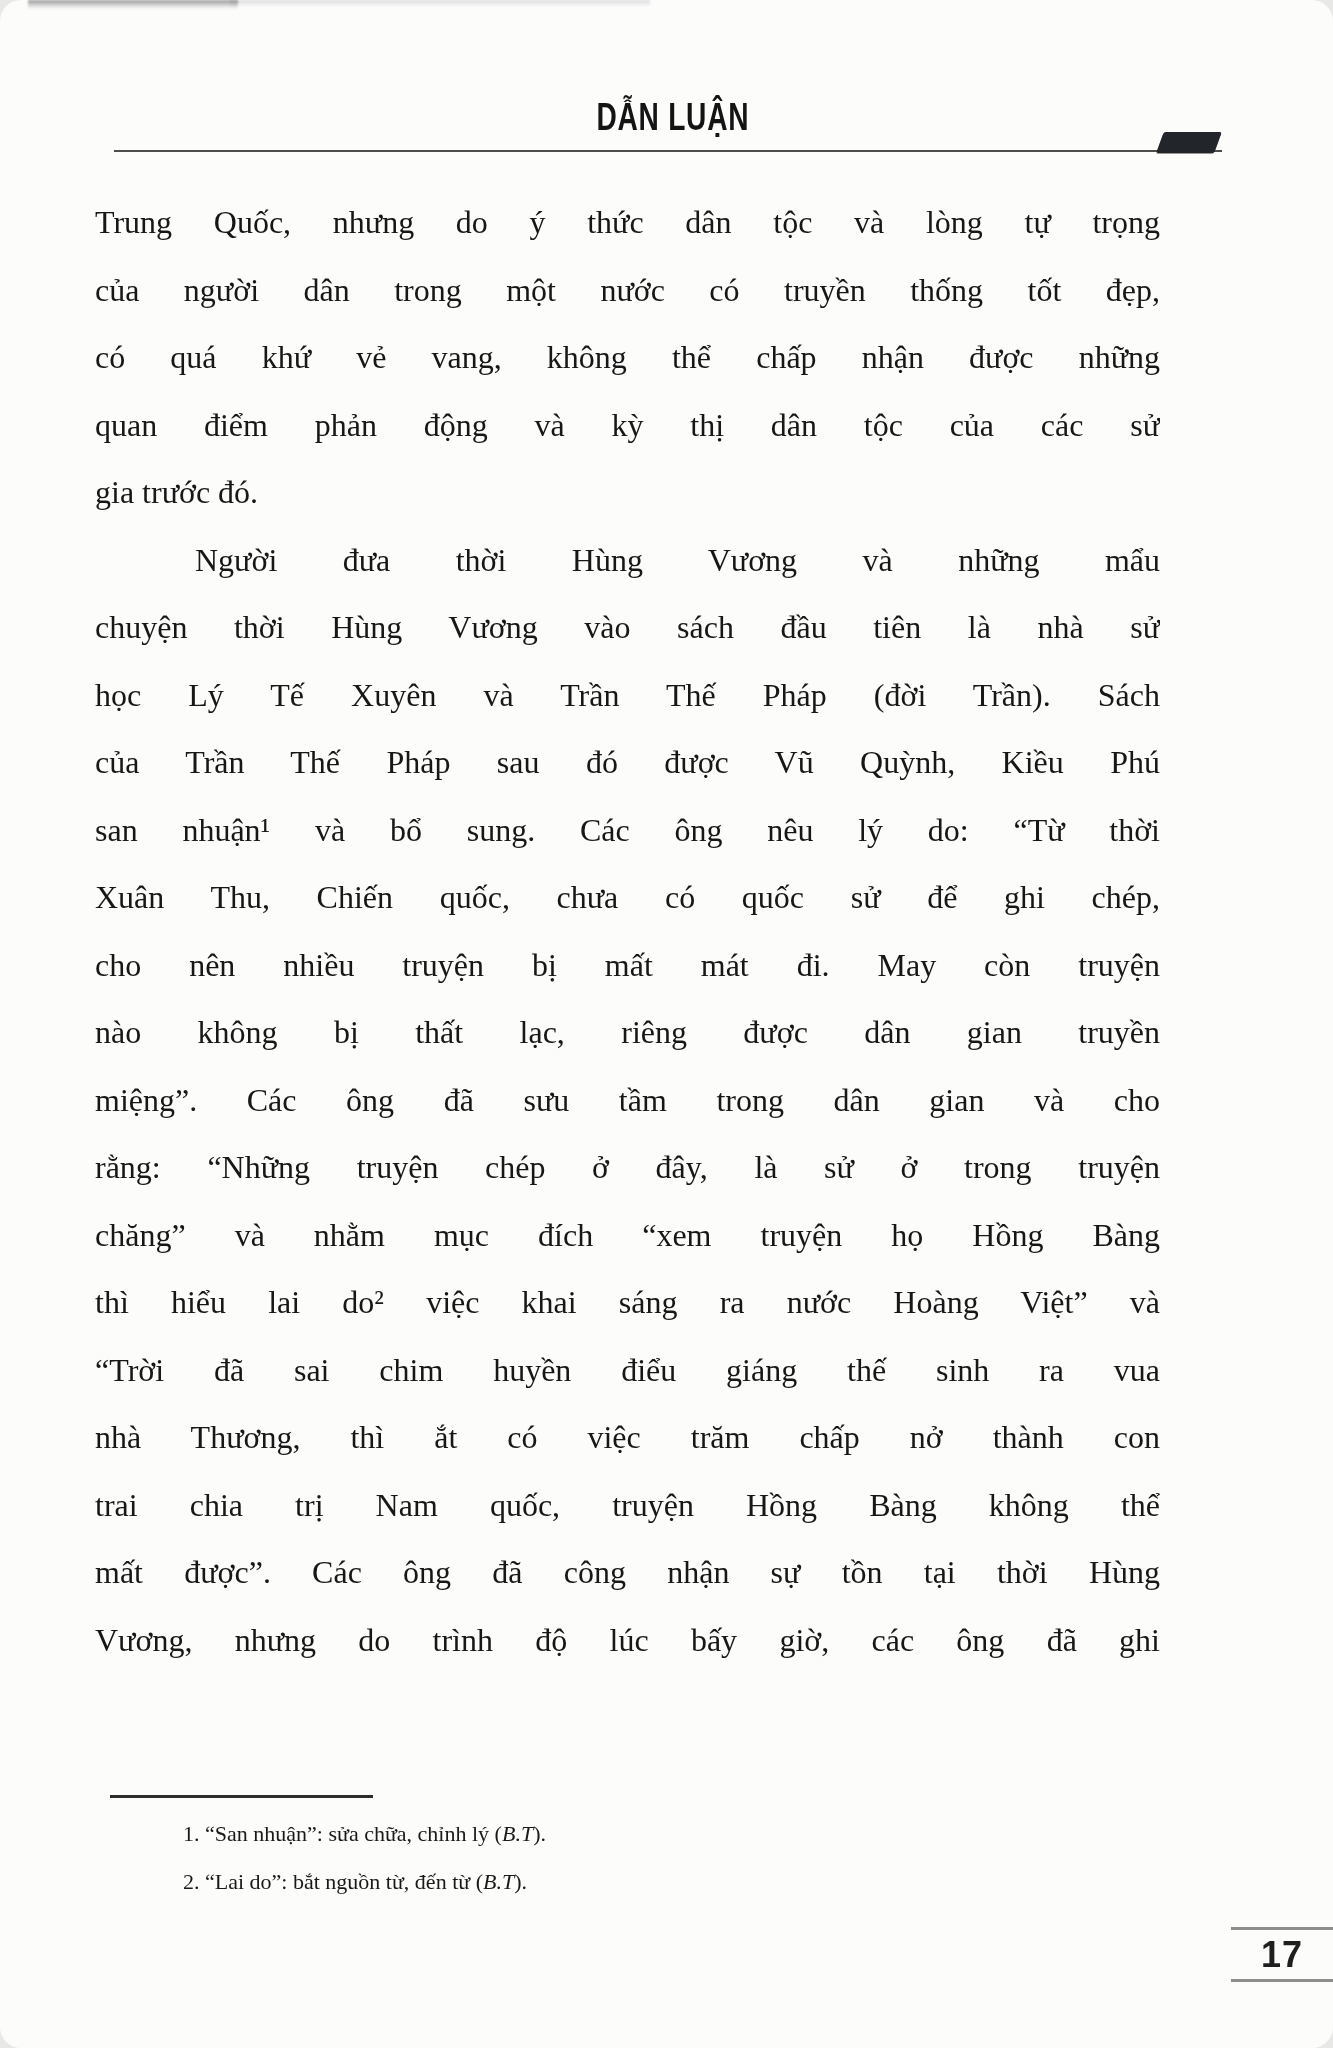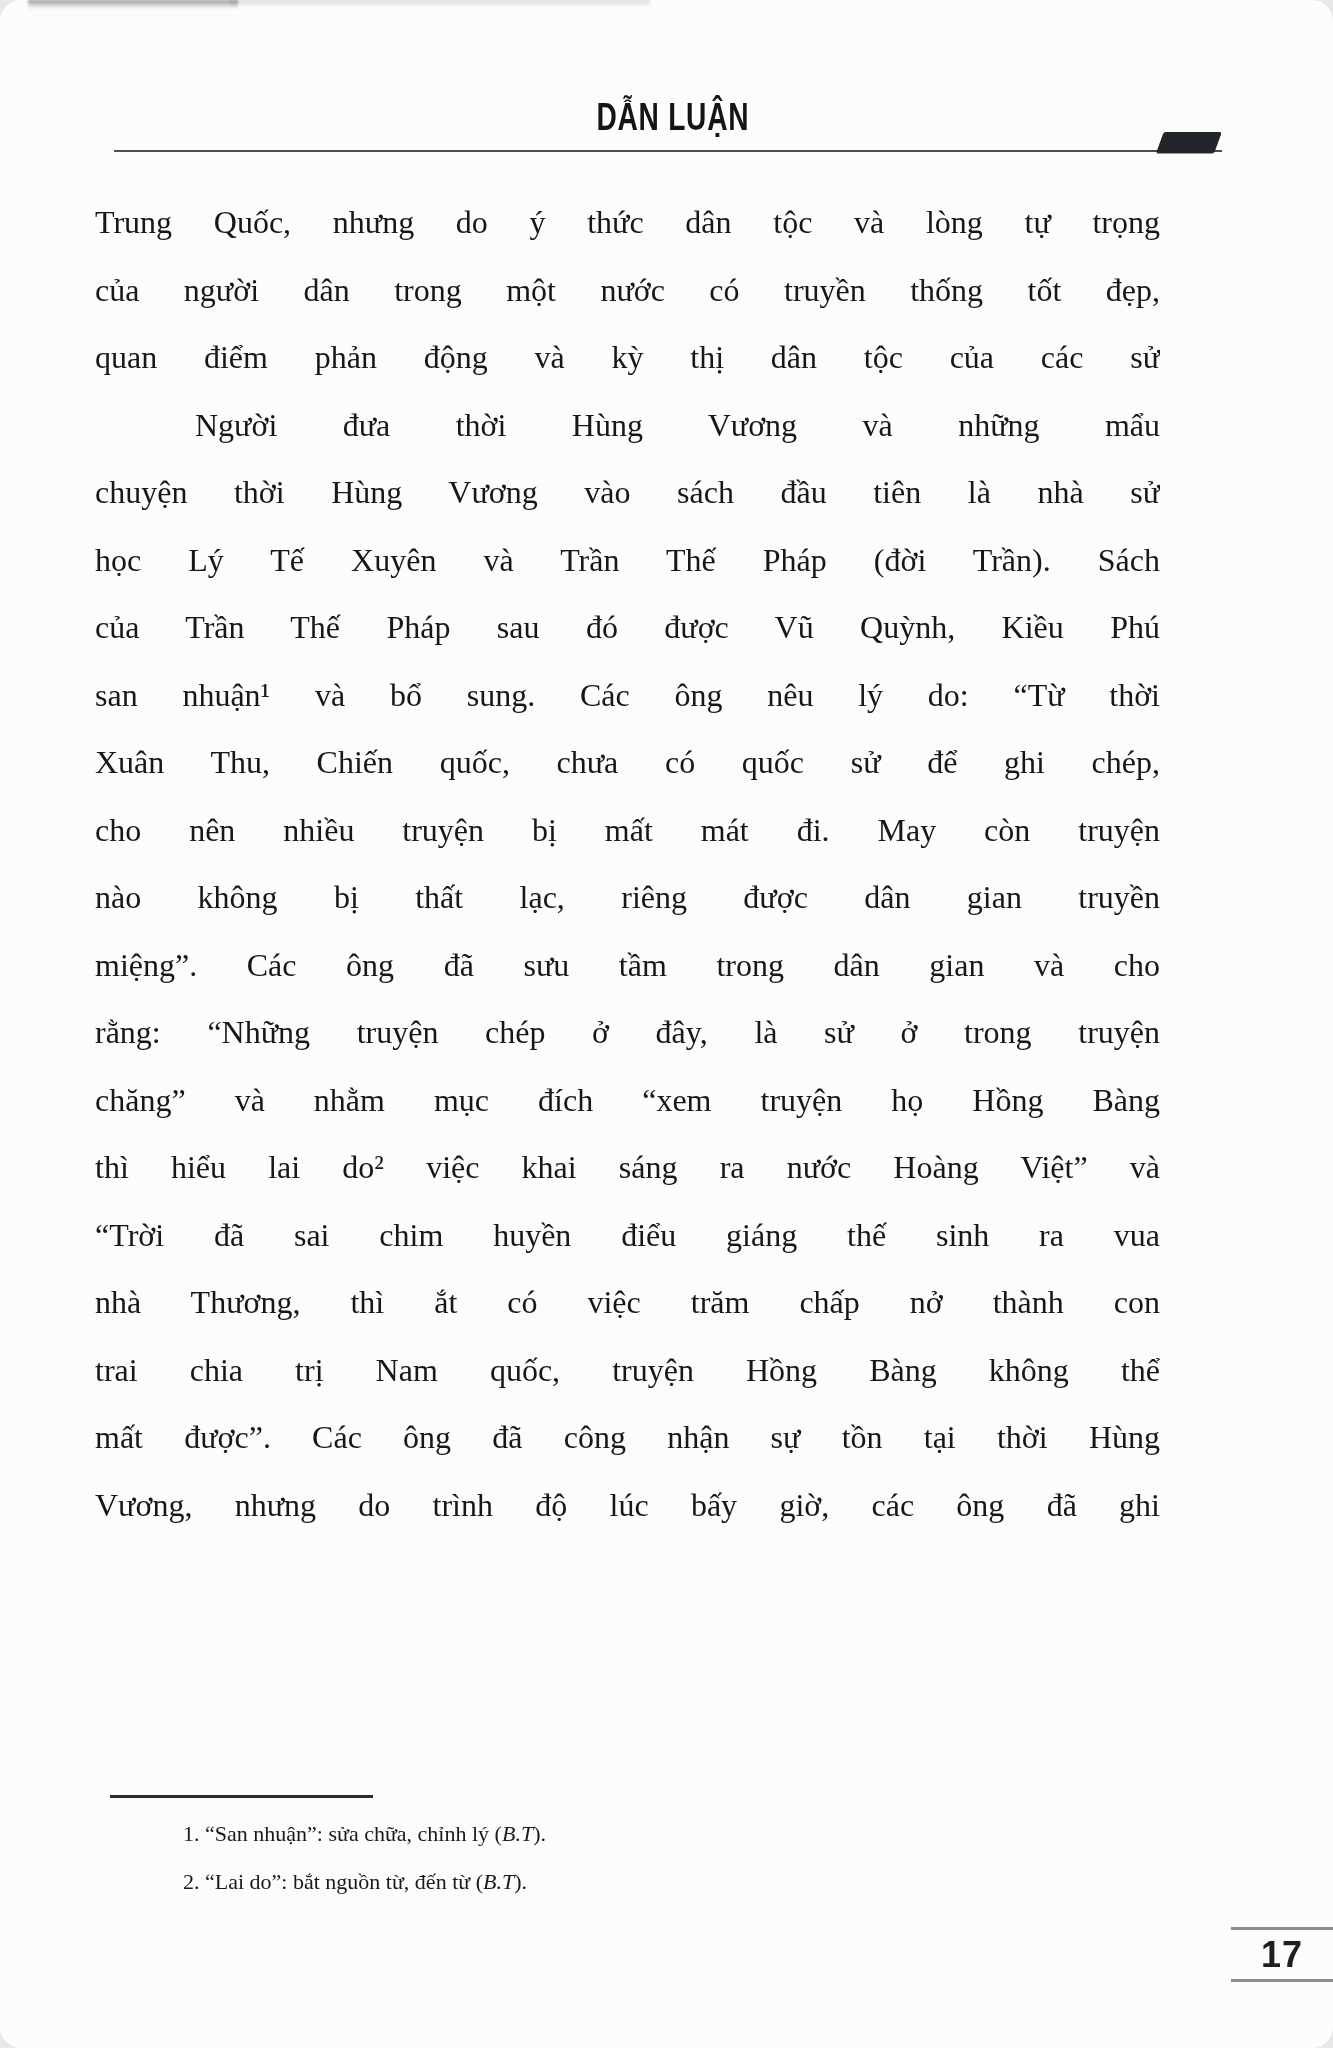--- a/index.html
+++ b/index.html
@@ -90,21 +90,23 @@
   <div class="chapter-header">
     <span class="squeeze">DẪN LUẬN</span>
   </div>
 
   <div class="header-rule"></div>
   <div class="ink-mark"></div>
 
   <div class="body-text">
     <div class="line">Trung Quốc, nhưng do ý thức dân tộc và lòng tự trọng</div>
     <div class="line">của người dân trong một nước có truyền thống tốt đẹp,</div>
+    <div class="line">có quá khứ vẻ vang, không thể chấp nhận được những</div>
     <div class="line">quan điểm phản động và kỳ thị dân tộc của các sử</div>
+    <div class="line para-end">gia trước đó.</div>
     <div class="line indent">Người đưa thời Hùng Vương và những mẩu</div>
     <div class="line">chuyện thời Hùng Vương vào sách đầu tiên là nhà sử</div>
     <div class="line">học Lý Tế Xuyên và Trần Thế Pháp (đời Trần). Sách</div>
     <div class="line">của Trần Thế Pháp sau đó được Vũ Quỳnh, Kiều Phú</div>
     <div class="line">san nhuận¹ và bổ sung. Các ông nêu lý do: “Từ thời</div>
     <div class="line">Xuân Thu, Chiến quốc, chưa có quốc sử để ghi chép,</div>
     <div class="line">cho nên nhiều truyện bị mất mát đi. May còn truyện</div>
     <div class="line">nào không bị thất lạc, riêng được dân gian truyền</div>
     <div class="line">miệng”. Các ông đã sưu tầm trong dân gian và cho</div>
     <div class="line">rằng: “Những truyện chép ở đây, là sử ở trong truyện</div>

